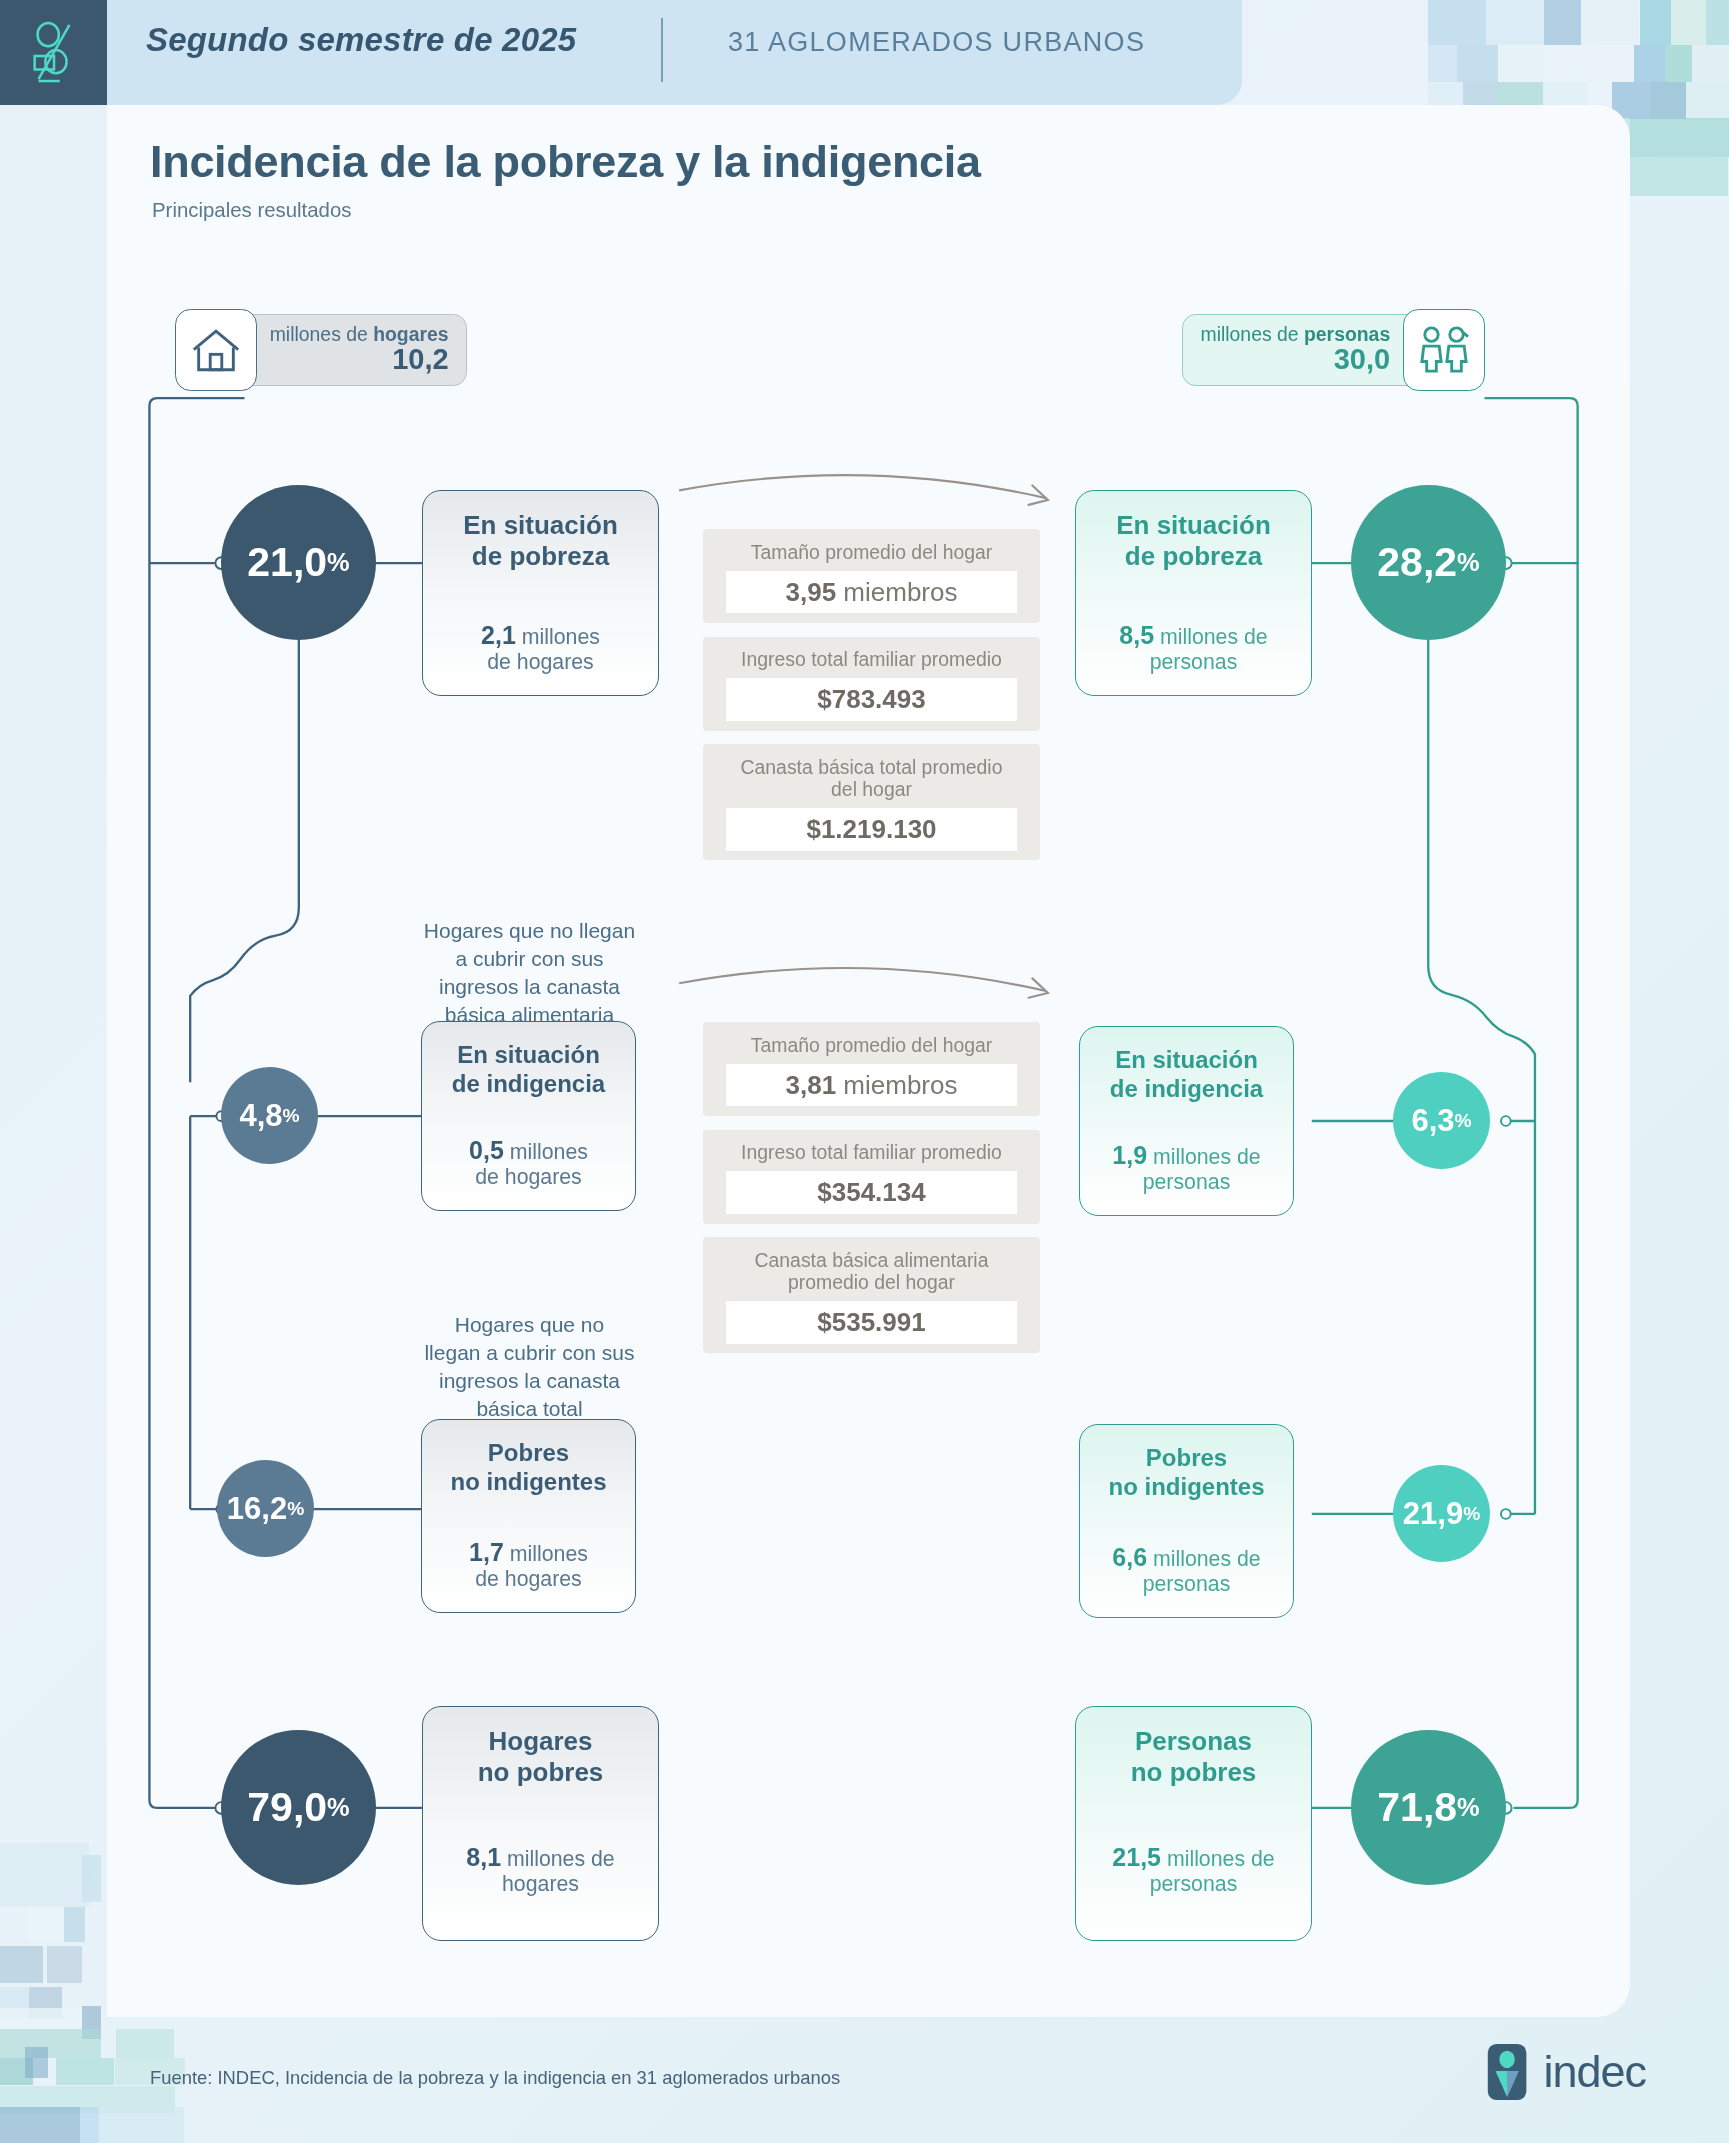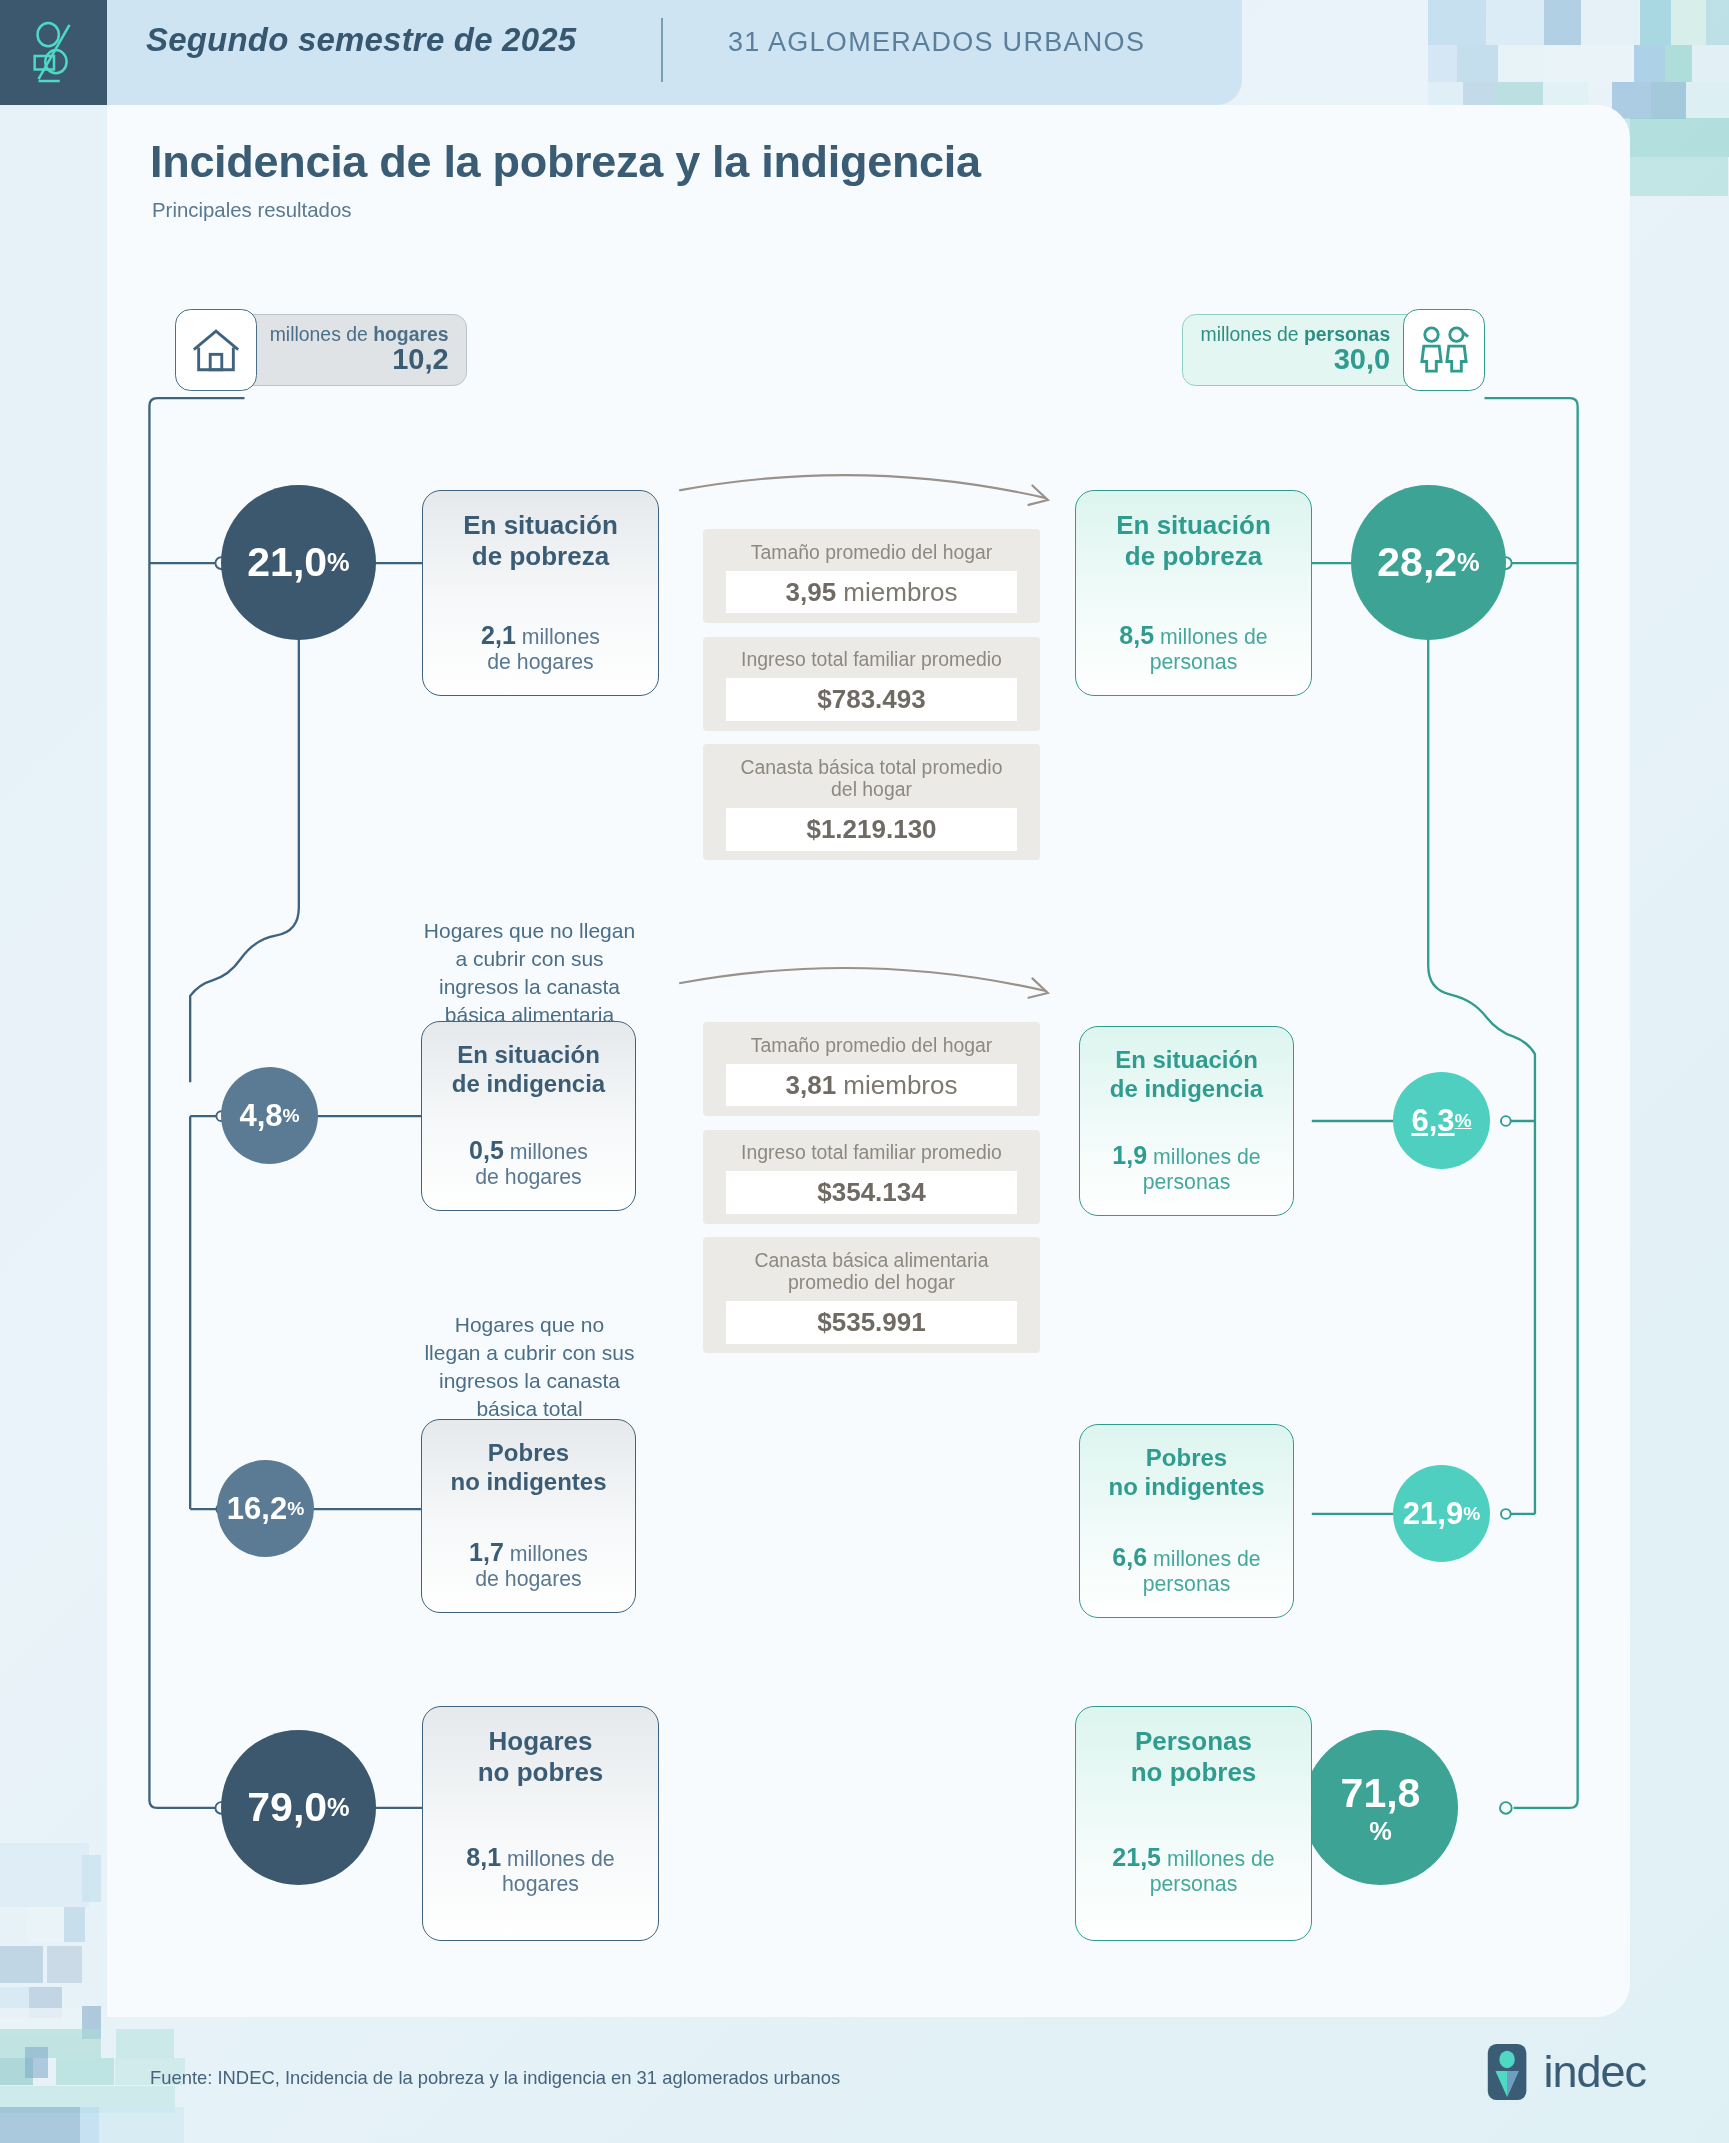--- a/index.html
+++ b/index.html
@@ -425,21 +425,21 @@
     <span>28,2</span>
       <span class="sym">%</span>
   </div>
   <div class="card teal" style="left:1075px; top:490px; width:237px; height:206px;">
     <div class="card-title">En situación<br>de pobreza</div>
     <div class="card-sub">
       <b>8,5</b> <span>millones de<br>personas</span>
     </div>
   </div>
 
-  <div class="pct" style="left:1393px; top:1072px; width:97px; height:97px; background:#4ecfc0; font-size:31px;text-decoration:underline;">
+  <div class="pct" style="left:1393px; top:1072px; width:97px; height:97px; background:#4ecfc0; font-size:31px;">
     <span>6,3</span>
       <span class="sym">%</span>
   </div>
   <div class="card teal" style="left:1079px; top:1026px; width:215px; height:190px;">
     <div class="card-title" style="font-size:24px;">En situación<br>de indigencia</div>
     <div class="card-sub">
       <b>1,9</b> <span>millones de<br>personas</span>
     </div>
   </div>
 
@@ -447,21 +447,21 @@
     <span>21,9</span>
       <span class="sym">%</span>
   </div>
   <div class="card teal" style="left:1079px; top:1424px; width:215px; height:194px;">
     <div class="card-title" style="font-size:24px;">Pobres<br>no indigentes</div>
     <div class="card-sub">
       <b>6,6</b> <span>millones de<br>personas</span>
     </div>
   </div>
 
-  <div class="pct" style="left:1303px; top:1730px; width:155px; height:155px; background:#3da395; font-size:41px;flex-direction:column;">
+  <div class="pct" style="left:1351px; top:1730px; width:155px; height:155px; background:#3da395; font-size:41px;">
     <span>71,8</span>
       <span class="sym">%</span>
   </div>
   <div class="card teal" style="left:1075px; top:1706px; width:237px; height:235px;">
     <div class="card-title">Personas<br>no pobres</div>
     <div class="card-sub" style="margin-bottom:23px;">
       <b>21,5</b> <span>millones de<br>personas</span>
     </div>
   </div>
 

